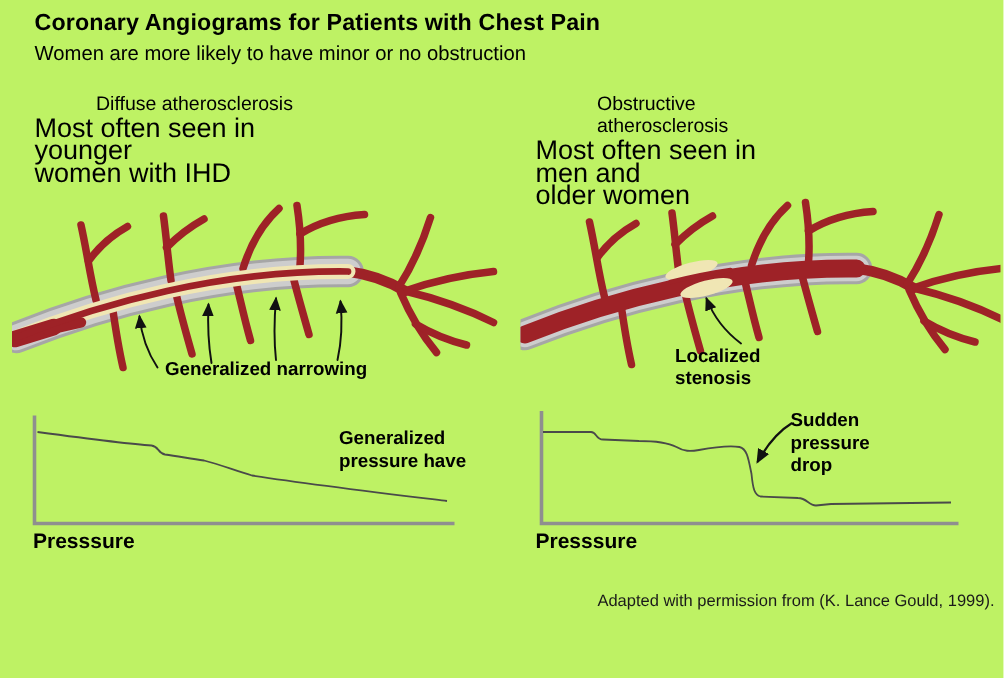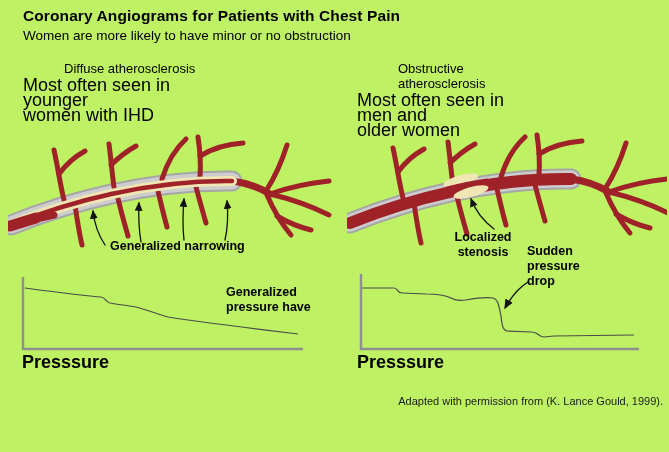--- a/index.html
+++ b/index.html
@@ -11,24 +11,24 @@
   .title{left:23px;top:7px;font-size:15.5px;font-weight:bold;letter-spacing:.1px;}
   .subtitle{left:23px;top:28px;font-size:13.5px;}
   .col{width:180px;}
   .col-left{left:23px;top:61px;}
   .col-right{left:357px;top:61px;}
   .col-heading{font-size:13px;font-weight:normal;margin-bottom:2px;padding-left:41px;}
   .col-desc{font-size:18px;line-height:15px;white-space:pre-line;}
   .multiline{white-space:pre-line;}
   .artery-label{font-size:12.5px;font-weight:bold;}
   .lbl-gen-narrow{left:110px;top:239px;width:150px;text-align:left;}
-  .lbl-localized{left:438px;top:230px;width:90px;text-align:center;line-height:15px;}
-  .lbl-sudden{left:527px;top:244px;width:80px;line-height:15px;}
+  .lbl-localized{left:450px;top:230px;width:90px;text-align:left;line-height:15px;}
+  .lbl-sudden{left:527px;top:273px;width:80px;line-height:15px;}
   .lbl-genpressure{left:226px;top:285px;width:90px;line-height:15px;font-size:12.5px;font-weight:bold;}
-  .axis-label{font-size:18px;font-weight:bold;}
+  .axis-label{font-size:14px;font-weight:bold;}
   .lbl-press-left{left:22px;top:352px;}
   .lbl-press-right{left:357px;top:352px;}
   .attribution{right:6px;top:395px;font-size:11px;color:#1a1a1a;text-align:center;}
   svg{display:block;}
 </style>
 </head>
 <body>
 
 <div class="canvas">
 

